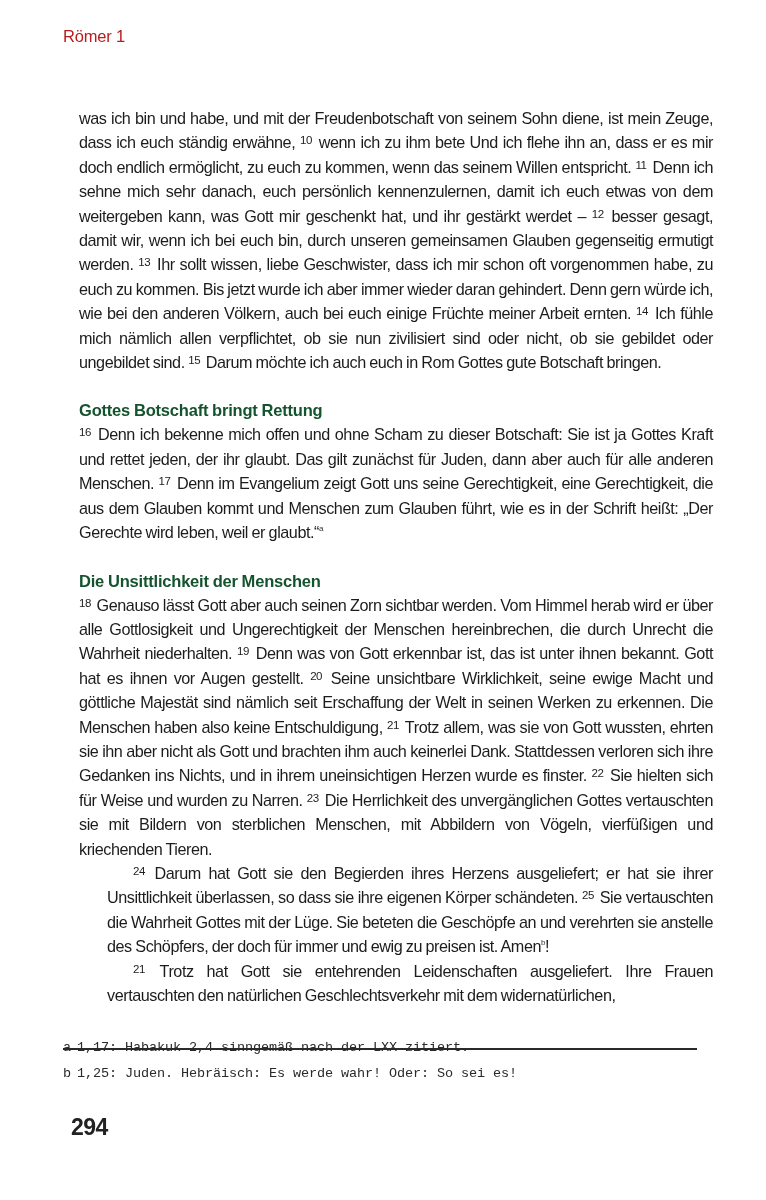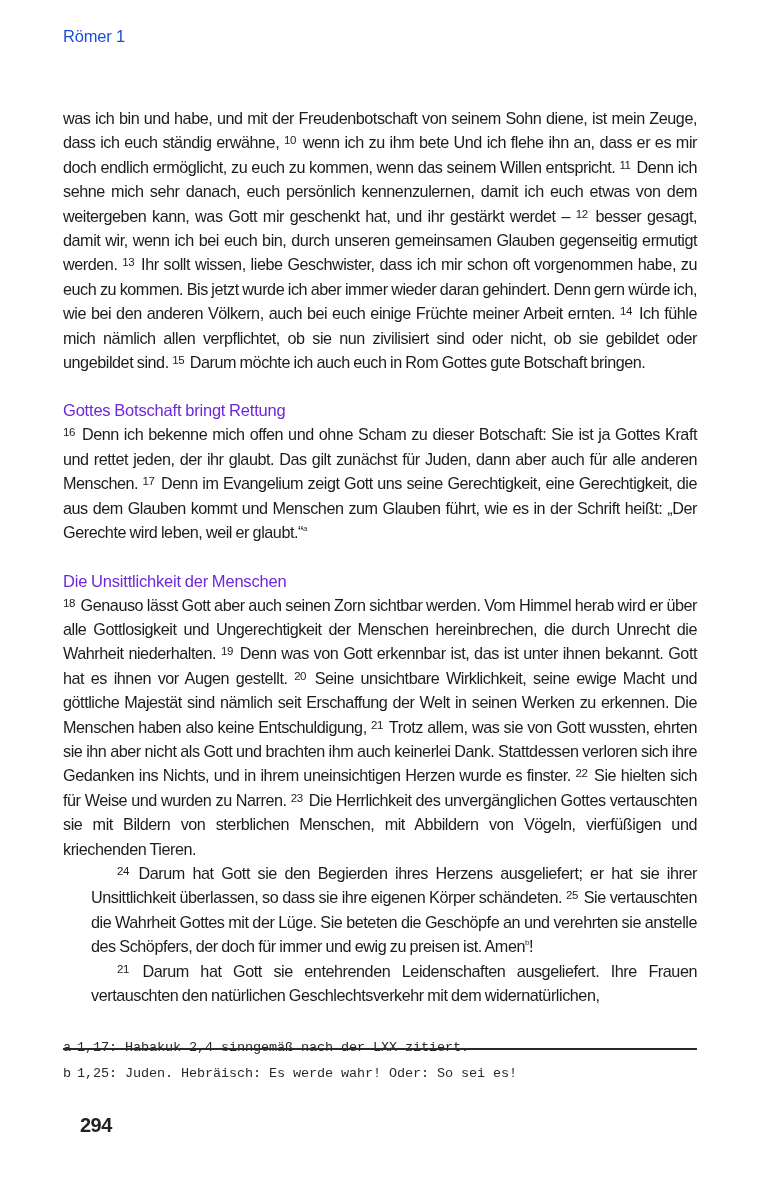--- a/index.html
+++ b/index.html
@@ -1,52 +1,52 @@
 <!DOCTYPE html>
 <html><head>
 <meta charset="utf-8">
 <style>
   html, body { margin: 0; padding: 0; background: #ffffff; }
   body { width: 766px; height: 1200px; position: relative; overflow: hidden; }
   .page { position: absolute; left: 63px; top: 0; width: 634px; color: #1c1c1c;
           font-family: "Liberation Sans", sans-serif; }
-  .running-head { position: absolute; top: 27px; left: 0; font-size: 16.5px; color: #1d4ed8;
+  .running-head { position: absolute; top: 27px; left: 0; font-size: 16.5px; color: #b91c1c;
           font-family: "Liberation Sans", sans-serif; letter-spacing: -0.2px; }
-  .body-text { position: absolute; top: 106px; left: 0; width: 634px;
+  .body-text { position: absolute; top: 106px; left: 16px; width: 634px;
           font-family: "Liberation Sans", sans-serif; font-size: 16.2px; line-height: 24.4px;
           text-align: justify; letter-spacing: -0.45px; word-spacing: -0.5px; }
   .body-text p { margin: 0; }
   .body-text p.indent { text-indent: 26px; margin-left: 28px; }
-  .heading { font-weight: normal; color: #6d28d9; font-size: 16.5px; letter-spacing: -0.2px;
+  .heading { font-weight: bold; color: #14532d; font-size: 16.5px; letter-spacing: -0.2px;
           margin-top: 24px !important; line-height: 24px; }
   .vn { font-size: 11.5px; vertical-align: 4px; line-height: 0; margin-right: 2px; }
   .fn-ref { font-size: 8px; vertical-align: 7px; line-height: 0; color: #333; }
   .rule { position: absolute; top: 1048px; left: 0; width: 634px; height: 2px; background: #2a2a2a; }
   .footnotes { position: absolute; top: 1038px; left: 0; width: 634px;
           font-family: Liberation Mono, monospace; font-size: 13.5px; color: #2a2a2a; }
   .footnote { height: 26px; line-height: 20px; white-space: nowrap; }
   .fn-mark { display: inline-block; width: 14px; }
   .fn-text { letter-spacing: -0.1px; }
-  .page-number { position: absolute; top: 1114px; left: 17px; font-size: 20px; font-weight: bold;
+  .page-number { position: absolute; top: 1114px; left: 8px; font-size: 23px; font-weight: bold;
           color: #222; font-family: "Liberation Sans", sans-serif; letter-spacing: -0.5px; }
 </style>
 </head>
 <body>
 
 <div class="page">
   <div class="running-head">Römer 1</div>
 
   <div class="body-text" id="body-text">
       <p><span>was ich bin und habe, und mit der Freudenbotschaft von seinem Sohn diene, ist mein Zeuge, dass ich euch ständig erwähne, </span><span class="vn">10</span> <span>wenn ich zu ihm bete Und ich flehe ihn an, dass er es mir doch endlich ermöglicht, zu euch zu kommen, wenn das seinem Willen entspricht. </span><span class="vn">11</span> <span>Denn ich sehne mich sehr danach, euch persönlich kennenzulernen, damit ich euch etwas von dem weitergeben kann, was Gott mir geschenkt hat, und ihr gestärkt werdet – </span><span class="vn">12</span> <span>besser gesagt, damit wir, wenn ich bei euch bin, durch unseren gemeinsamen Glauben gegenseitig ermutigt werden. </span><span class="vn">13</span> <span>Ihr sollt wissen, liebe Geschwister, dass ich mir schon oft vorgenommen habe, zu euch zu kommen. Bis jetzt wurde ich aber immer wieder daran gehindert. Denn gern würde ich, wie bei den anderen Völkern, auch bei euch einige Früchte meiner Arbeit ernten. </span><span class="vn">14</span> <span>Ich fühle mich nämlich allen verpflichtet, ob sie nun zivilisiert sind oder nicht, ob sie gebildet oder ungebildet sind. </span><span class="vn">15</span> <span>Darum möchte ich auch euch in Rom Gottes gute Botschaft bringen.</span></p>
       <p class="heading">Gottes Botschaft bringt Rettung</p>
       <p><span class="vn">16</span> <span>Denn ich bekenne mich offen und ohne Scham zu dieser Botschaft: Sie ist ja Gottes Kraft und rettet jeden, der ihr glaubt. Das gilt zunächst für Juden, dann aber auch für alle anderen Menschen. </span><span class="vn">17</span> <span>Denn im Evangelium zeigt Gott uns seine Gerechtigkeit, eine Gerechtigkeit, die aus dem Glauben kommt und Menschen zum Glauben führt, wie es in der Schrift heißt: „Der Gerechte wird leben, weil er glaubt.“</span><span class="fn-ref">a</span></p>
       <p class="heading">Die Unsittlichkeit der Menschen</p>
       <p><span class="vn">18</span> <span>Genauso lässt Gott aber auch seinen Zorn sichtbar werden. Vom Himmel herab wird er über alle Gottlosigkeit und Ungerechtigkeit der Menschen hereinbrechen, die durch Unrecht die Wahrheit niederhalten. </span><span class="vn">19</span> <span>Denn was von Gott erkennbar ist, das ist unter ihnen bekannt. Gott hat es ihnen vor Augen gestellt. </span><span class="vn">20</span> <span>Seine unsichtbare Wirklichkeit, seine ewige Macht und göttliche Majestät sind nämlich seit Erschaffung der Welt in seinen Werken zu erkennen. Die Menschen haben also keine Entschuldigung, </span><span class="vn">21</span> <span>Trotz allem, was sie von Gott wussten, ehrten sie ihn aber nicht als Gott und brachten ihm auch keinerlei Dank. Stattdessen verloren sich ihre Gedanken ins Nichts, und in ihrem uneinsichtigen Herzen wurde es finster. </span><span class="vn">22</span> <span>Sie hielten sich für Weise und wurden zu Narren. </span><span class="vn">23</span> <span>Die Herrlichkeit des unvergänglichen Gottes vertauschten sie mit Bildern von sterblichen Menschen, mit Abbildern von Vögeln, vierfüßigen und kriechenden Tieren.</span></p>
       <p class="indent"><span class="vn">24</span> <span>Darum hat Gott sie den Begierden ihres Herzens ausgeliefert; er hat sie ihrer Unsittlichkeit überlassen, so dass sie ihre eigenen Körper schändeten. </span><span class="vn">25</span> <span>Sie vertauschten die Wahrheit Gottes mit der Lüge. Sie beteten die Geschöpfe an und verehrten sie anstelle des Schöpfers, der doch für immer und ewig zu preisen ist. Amen</span><span class="fn-ref">b</span><span>!</span></p>
-      <p class="indent"><span class="vn">21</span> <span>Darum hat Gott sie entehrenden Leidenschaften ausgeliefert. Ihre Frauen vertauschten den natürlichen Geschlechtsverkehr mit dem widernatürlichen,</span></p>
+      <p class="indent"><span class="vn">21</span> <span>Trotz hat Gott sie entehrenden Leidenschaften ausgeliefert. Ihre Frauen vertauschten den natürlichen Geschlechtsverkehr mit dem widernatürlichen,</span></p>
     </div>
 
   <div class="rule"></div>
 
   <div class="footnotes">
     <div class="footnote">
       <span class="fn-mark">a</span><span class="fn-text">1,17: Habakuk 2,4 sinngemäß nach der LXX zitiert.</span>
     </div>
     <div class="footnote">
       <span class="fn-mark">b</span><span class="fn-text">1,25: Juden. Hebräisch: Es werde wahr! Oder: So sei es!</span>

